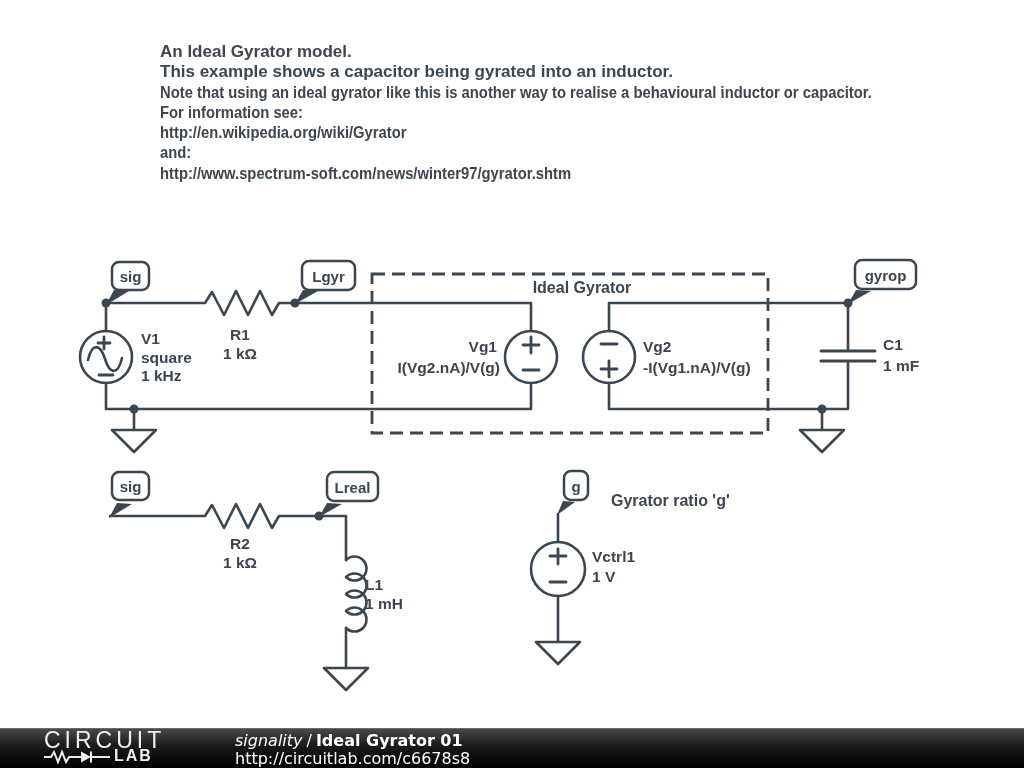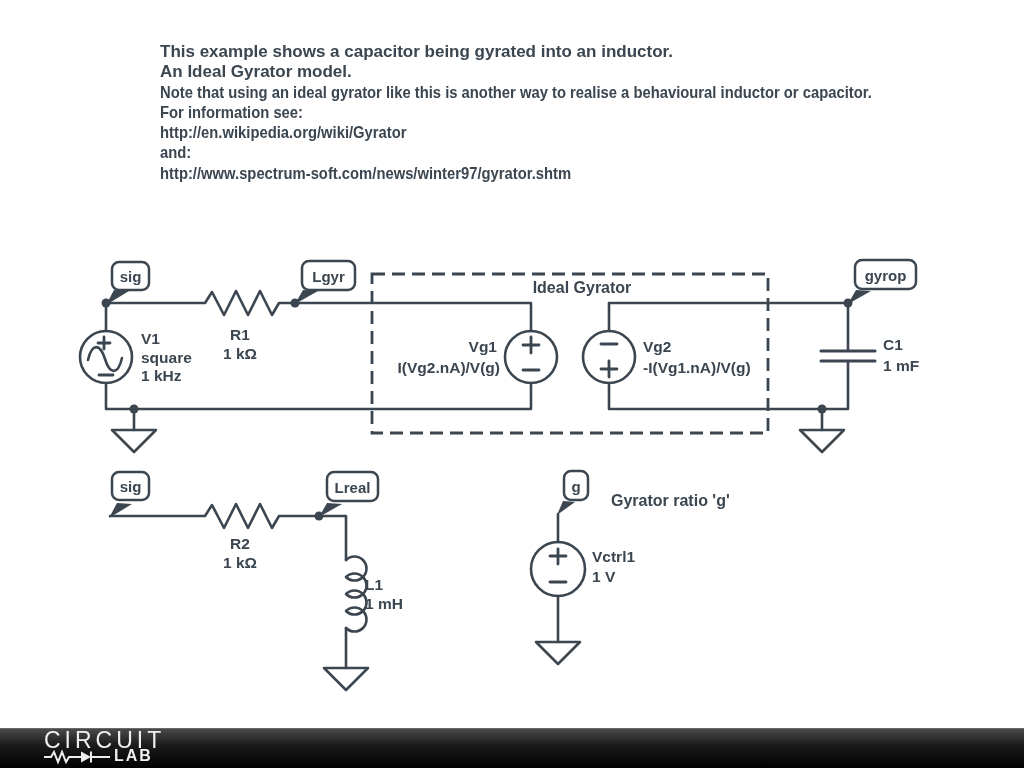--- a/index.html
+++ b/index.html
@@ -56,22 +56,22 @@
     white-space:nowrap;
   }
   .author{font-style:italic;font-weight:normal;}
   .sep{margin:0 4px;}
   .title{font-weight:bold;}
 </style>
 </head>
 <body>
 
 <div class="description">
+  <div class="dline">An Ideal Gyrator model.</div>
   <div class="dline">This example shows a capacitor being gyrated into an inductor.</div>
-  <div class="dline">An Ideal Gyrator model.</div>
   <div class="dline narrow">Note that using an ideal gyrator like this is another way to realise a behavioural inductor or capacitor.</div>
   <div class="dline narrow">For information see:</div>
   <div class="dline narrow">http://en.wikipedia.org/wiki/Gyrator</div>
   <div class="dline narrow">and:</div>
   <div class="dline narrow">http://www.spectrum-soft.com/news/winter97/gyrator.shtm</div>
 </div>
 
 <svg class="schematic" width="1024" height="728" viewBox="0 0 1024 728">
 
   <path class="wire" d="M106,303 L205,303 L212,292 L224,315 L236,291 L248,315 L260,291 L272,315 L279,303 L531,303 L531,331"></path>
@@ -203,13 +203,19 @@
     <div class="logo-top">CIRCUIT</div>
     <div class="logo-bottom">
       <svg width="68" height="16" viewBox="0 0 68 16">
         <path d="M0,8 L7,8 L10,3 L14,13 L18,3 L22,13 L25,8 L37,8" stroke="#ededed" stroke-width="2" fill="none"></path>
         <polygon points="37,2.5 37,13.5 47,8" fill="#ededed"></polygon>
         <path d="M47,2.5 L47,13.5 M47,8 L66,8" stroke="#ededed" stroke-width="2" fill="none"></path>
       </svg>
       <span class="logo-lab">LAB</span>
     </div>
   </div>
+  <div class="credits">
+    <div class="credit-line1">
+      <span class="author">signality</span><span class="sep">/</span><span class="title">Ideal Gyrator 01</span>
+    </div>
+    <div class="credit-url">http://circuitlab.com/c6678s8</div>
+  </div>
 </div>
 
 </body></html>

